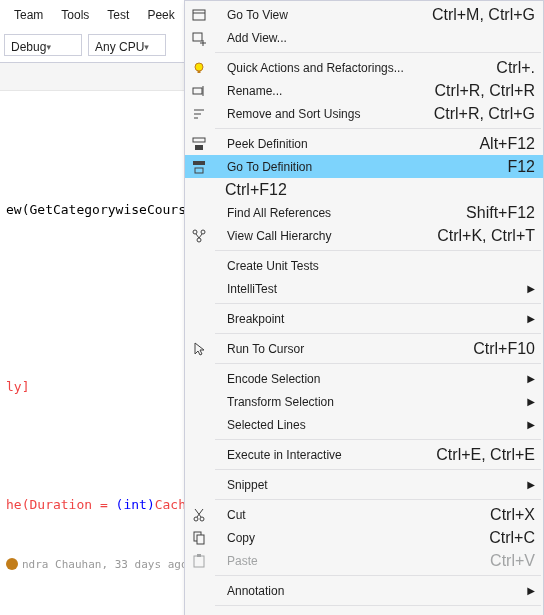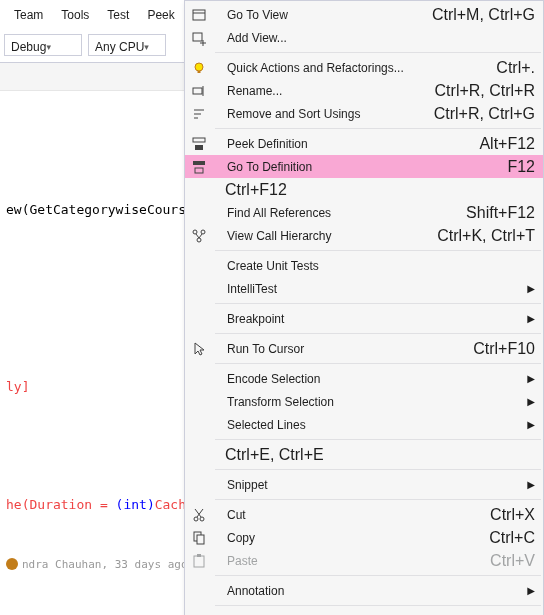--- a/index.html
+++ b/index.html
@@ -78,21 +78,21 @@
       border: 1px solid #cccedb;
       box-shadow: 2px 2px 6px rgba(0,0,0,0.15);
       padding: 2px 0;
     }
     .menu-item {
       display: flex;
       align-items: center;
       height: 23px;
       padding: 0 8px 0 0;
     }
-    .menu-item.highlight { background: #f9a8d4; }
+    .menu-item.highlight { background: #7dd3fc; }
     .menu-icon {
       width: 28px;
       display: flex;
       align-items: center;
       justify-content: center;
       flex-shrink: 0;
     }
     .menu-icon svg { width: 16px; height: 16px; }
     .menu-label {
       flex: 1;
@@ -291,20 +291,21 @@
       <span class="menu-arrow">▶</span>
     </div>
     <div class="menu-item">
       <span class="menu-icon"></span>
       <span class="menu-label">Selected Lines</span>
       <span class="menu-arrow">▶</span>
     </div>
     <div class="menu-sep"></div>
     <div class="menu-item">
       <span class="menu-icon"></span>
+      <span class="menu-label">Execute in Interactive</span>
       <span class="menu-shortcut">Ctrl+E, Ctrl+E</span>
     </div>
     <div class="menu-sep"></div>
     <div class="menu-item">
       <span class="menu-icon"></span>
       <span class="menu-label">Snippet</span>
       <span class="menu-arrow">▶</span>
     </div>
     <div class="menu-sep"></div>
     <div class="menu-item">

